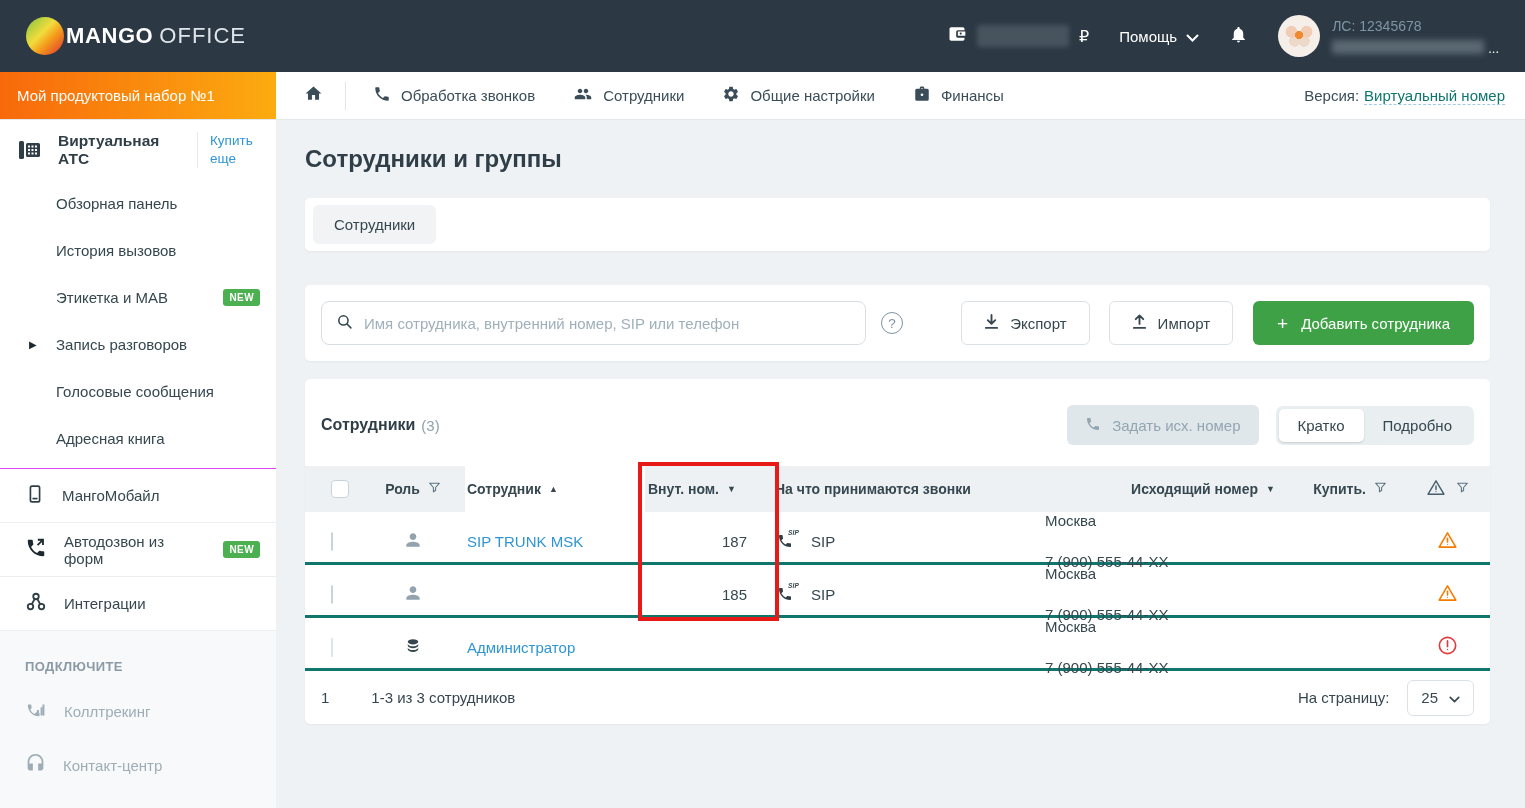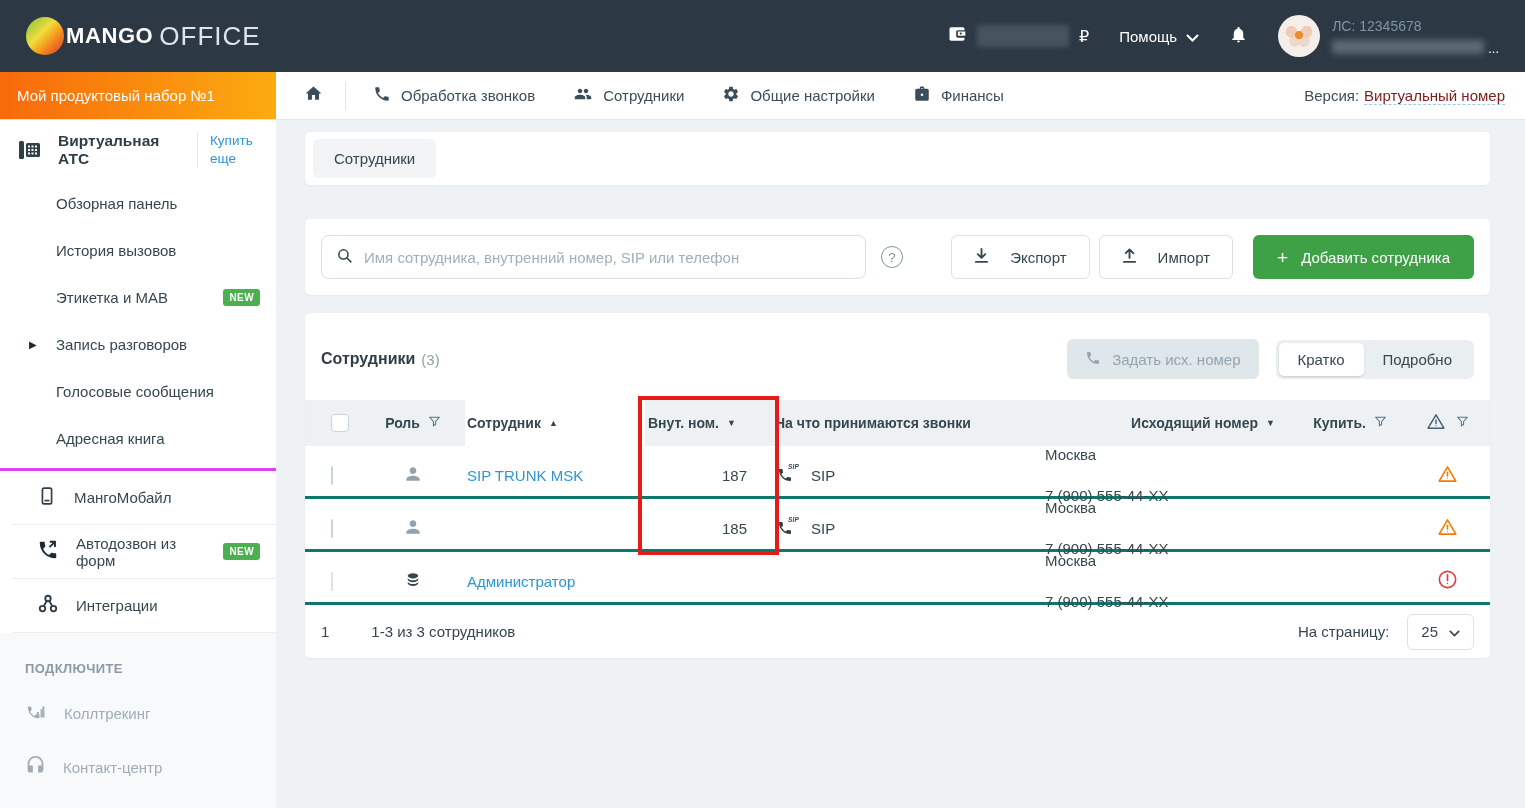--- a/index.html
+++ b/index.html
@@ -5,21 +5,21 @@
   * { box-sizing: border-box; margin: 0; padding: 0; }
   html,body { width:1525px; height:808px; overflow:hidden; }
   body { font-family:"Liberation Sans","DejaVu Sans",sans-serif; background:#eef2f5; color:#36474f; }
 
   
   .topbar { height:72px; background:#2c3944; display:flex; align-items:center; padding:0 26px; }
   .brand { display:flex; align-items:center; gap:2px; }
   .mango-circle { width:38px; height:38px; border-radius:50%;
     background:linear-gradient(135deg,#8dc63f 6%,#f2dc3d 42%,#f59c1b 62%,#e2452e 92%); }
   .brand-bold { color:#fff; font-size:22px; font-weight:bold; letter-spacing:.6px; }
-  .brand-light { color:#dde5ea; font-size:26px; font-weight:300; letter-spacing:1px; margin-left:4px; }
+  .brand-light { color:#dde5ea; font-size:22px; font-weight:300; letter-spacing:1px; margin-left:4px; }
   .top-right { margin-left:auto; display:flex; align-items:center; gap:30px; }
   .balance { display:flex; align-items:center; gap:10px; color:#fff; cursor:pointer; }
   .blur-box { background:#47545e; border-radius:3px; filter:blur(2.5px); }
   .blur-balance { width:92px; height:22px; }
   .rub { font-size:16px; color:#fff; }
   .help { color:#fff; font-size:15px; display:flex; align-items:center; gap:9px; cursor:pointer; }
   .bell-btn { display:flex; cursor:pointer; }
   .acct { display:flex; align-items:center; gap:12px; cursor:pointer; }
   .avatar { width:42px; height:42px; border-radius:50%;
     background:
@@ -37,37 +37,37 @@
 
   
   .navbar { height:48px; display:flex; background:#fff; border-bottom:1px solid #e2e8ec; }
   .product-tab { width:276px; flex:none; background:linear-gradient(90deg,#f8690b,#fcab10);
     color:#fff; font-size:15px; display:flex; align-items:center; padding-left:17px; cursor:pointer; }
   .nav-items { flex:1; display:flex; align-items:center; padding:0 14px; }
   .nav-home { padding:0 14px; display:flex; cursor:pointer; }
   .nav-vdiv { width:1px; height:28px; background:#e0e6ea; margin:0 8px; }
   .nav-item { display:flex; align-items:center; gap:10px; color:#3b4d58; font-size:15px; margin:0 19px; cursor:pointer; }
   .version { margin-left:auto; font-size:15px; color:#3b4d58; padding-right:6px; }
-  .version-link { color:#7f1d1d; border-bottom:1px dashed #9fcbe8; cursor:pointer; margin-left:5px; }
+  .version-link { color:#0f766e; border-bottom:1px dashed #9fcbe8; cursor:pointer; margin-left:5px; }
 
   
   .page { display:flex; height:688px; }
   .sidebar { width:276px; flex:none; background:#fff; display:flex; flex-direction:column; }
   .sb-head { display:flex; align-items:center; padding:12px 12px 12px 18px; height:60px; }
   .sb-head-icon { margin-right:14px; display:flex; }
   .sb-title { font-weight:bold; font-size:15.5px; color:#2f3e47; flex:1; }
   .sb-vdiv { width:1px; height:36px; background:#e4e9ec; margin:0 12px 0 4px; }
   .buy-link { color:#2f96d3; font-size:13.5px; width:54px; line-height:1.3; cursor:pointer; }
   .sb-menu { list-style:none; padding-bottom:6px; }
   .sb-item { position:relative; height:47px; padding:0 16px 0 56px; font-size:15px; color:#36474f;
     display:flex; align-items:center; cursor:pointer; }
   .expand-mark { position:absolute; left:29px; font-size:10px; color:#1d2930; }
   .badge-new { margin-left:auto; background:#4caf50; color:#fff; font-size:10px; font-weight:bold;
     padding:3px 6px; border-radius:3px; letter-spacing:.4px; }
-  .sb-apps { border-top:3px solid #d946ef;padding-left:12px; }
+  .sb-apps { border-top:1px solid #d946ef; }
   .app-row { display:flex; align-items:center; gap:17px; height:54px; padding:0 16px 0 25px;
     border-bottom:1px solid #eceff1; font-size:15px; color:#36474f; cursor:pointer; }
   .sb-connect { background:#f7f9fa; flex:1; padding-top:12px; }
   .connect-title { padding:16px 16px 10px 25px; color:#8b9aa5; font-size:13px; font-weight:bold; letter-spacing:.4px; }
   .connect-row { display:flex; align-items:center; gap:17px; height:54px; padding:0 16px 0 25px;
     color:#9fadb6; font-size:15px; cursor:pointer; }
 
   
   .main { flex:1; padding:12px 35px 0 29px; }
   .page-title { font-size:24px; font-weight:bold; color:#2f3e47; margin:13px 0 25px; }
@@ -76,23 +76,23 @@
   .chip { display:inline-block; background:#f1f3f5; border-radius:6px; padding:11px 21px;
     font-size:15px; color:#36474f; cursor:pointer; }
   .toolbar-card { margin-bottom:18px; padding:16px; display:flex; align-items:center; }
   .search { width:545px; height:44px; border:1px solid #d8dfe4; border-radius:8px;
     display:flex; align-items:center; padding:0 14px; gap:11px; background:#fff; }
   .search input { border:none; outline:none; flex:1; font-size:15px; color:#36474f; font-family:inherit; background:transparent; }
   .search input::placeholder { color:#9fb0ba; }
   .qmark { width:22px; height:22px; border:1.6px solid #7e93a0; border-radius:50%; color:#7e93a0;
     display:flex; align-items:center; justify-content:center; font-size:13.5px; margin-left:15px; cursor:pointer; }
   .btn { height:44px; border:1px solid #dbe2e7; border-radius:6px; background:#fff; cursor:pointer;
-    display:flex; align-items:center; gap:21px; padding:0 22px; font-size:15px; color:#36474f; font-family:inherit; }
+    display:flex; align-items:center; gap:11px; padding:0 22px; font-size:15px; color:#36474f; font-family:inherit; }
   .btn-export { margin-left:auto; }
-  .btn-import { margin-left:9px; }
+  .btn-import { margin-left:19px; }
   .btn-add { margin-left:20px; background:#3fa146; border:none; color:#fff; padding:0 24px; gap:13px; }
   .plus-glyph { font-size:19px; line-height:1; }
 
   
   .table-card { padding-bottom:0; }
   .table-head { display:flex; align-items:center; padding:26px 16px 21px; }
   .tbl-title { font-size:16px; font-weight:bold; color:#2f3e47; }
   .tbl-count { color:#90a1ab; margin-left:6px; font-weight:normal; font-size:15px; }
   .btn-disabled { margin-left:auto; background:#dfe7eb; color:#93a5b1; height:40px; border:none;
     border-radius:6px; display:flex; align-items:center; gap:11px; padding:0 18px; font-size:15px; font-family:inherit; }
@@ -326,20 +326,21 @@
           <svg width="21" height="21" viewBox="0 0 24 24" fill="#9fadb6">
               <path d="M12 1c-4.97 0-9 4.03-9 9v7c0 1.66 1.34 3 3 3h3v-8H5v-2c0-3.87 3.13-7 7-7s7 3.13 7 7v2h-4v8h3c1.66 0 3-1.34 3-3v-7c0-4.97-4.03-9-9-9z"></path>
             </svg>
         </span>
         <span>Контакт-центр</span>
       </div>
     </div>
   </aside>
 
   <main class="main">
+    <h1 class="page-title">Сотрудники и группы</h1>
 
     <section class="card tabs-card">
       <span class="chip">Сотрудники</span>
     </section>
 
     <section class="card toolbar-card">
       <div class="search">
         <span>
           <svg width="17" height="17" viewBox="0 0 24 24" fill="none" stroke="#36474f" stroke-width="2.2" stroke-linecap="round">
               <circle cx="10.5" cy="10.5" r="6.5"></circle>

